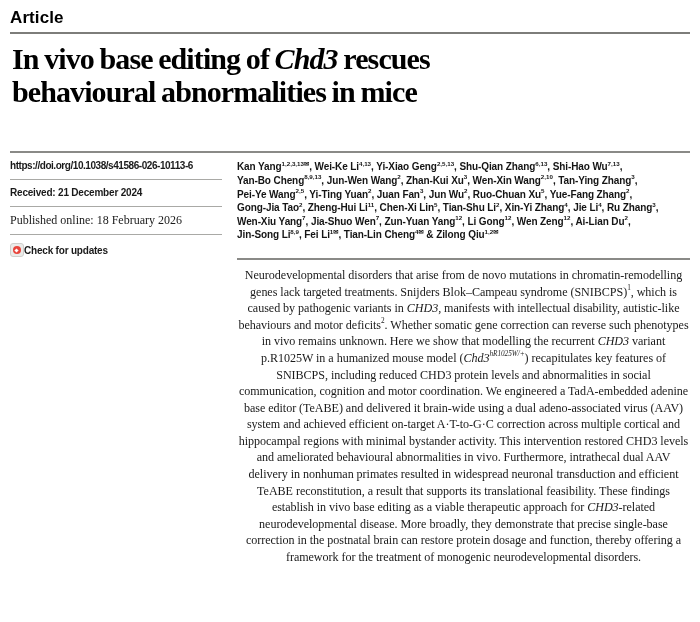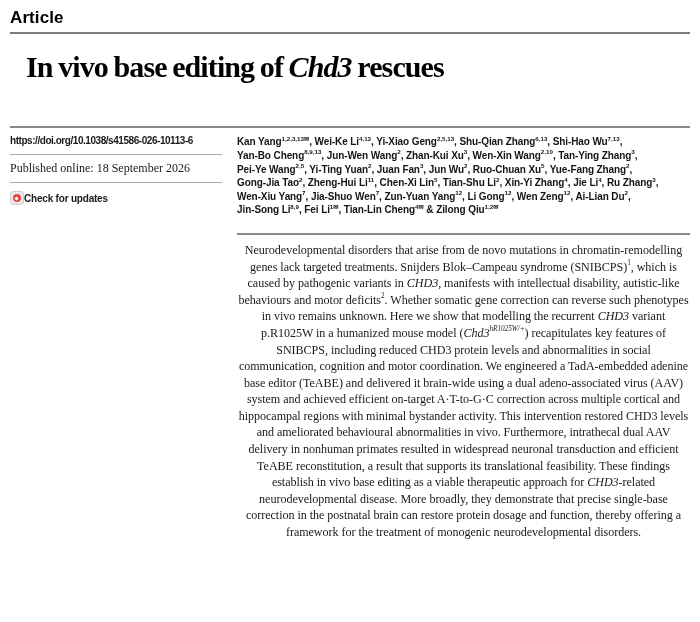--- a/index.html
+++ b/index.html
@@ -7,21 +7,21 @@
   body { width: 700px; height: 622px; overflow: hidden;
          font-family: "Liberation Sans", sans-serif; color: #1a1a1a; }
   .page { width: 700px; height: 442px; padding: 7px 10px 0 10px; }
 
   
   .kicker { font: 700 17px/1.2 "Liberation Sans", sans-serif; color: #000;
             margin: 1px 0 4px 0; letter-spacing: 0.1px; }
   .rule { border: 0; }
   .rule-kicker { height: 2px; background: #7d7d7a; margin: 0 0 8px 0; }
   .title { font: 700 30px/33px "Liberation Serif", serif; color: #000;
-           letter-spacing: -0.9px; word-spacing: -1px; margin: 16px; }
+           letter-spacing: -0.9px; word-spacing: -1px; margin: 2px; }
   .rule-top { height: 2px; background: #8a8a87; margin-top: 43px; }
 
   
   .columns { display: flex; gap: 15px; align-items: flex-start; }
   .meta-col { width: 212px; flex: 0 0 212px; }
   .content-col { flex: 1 1 auto; min-width: 0; }
 
   .meta-row { font: 700 10px/13px "Liberation Sans", sans-serif;
               padding: 6px 0 7px 0; border-bottom: 1px solid #a9a9a6;
               letter-spacing: -0.2px; white-space: nowrap; overflow: hidden; }
@@ -54,30 +54,31 @@
                   vertical-align: super; }
   .it { font-style: italic; }
 </style>
 </head>
 <body>
 
 <div class="page">
 
   <div class="kicker">Article</div>
   <div class="rule rule-kicker"></div>
-  <h1 class="title"><span>In vivo base editing of </span><span class="it">Chd3</span><span> rescues</span><br></h1>
+  <h1 class="title"><span>In vivo base editing of </span><span class="it">Chd3</span><span> rescues</span><br><span>behavioural abnormalities in mice</span></h1>
   <div class="rule rule-top"></div>
 
   <div class="columns">
 
     <aside class="meta-col">
       <div class="meta-row doi">
         <a href="#">https://doi.org/10.1038/s41586-026-10113-6</a>
       </div>
-      <div class="meta-row serif">Published online: 18 September 2026</div>
+      <div class="meta-row">Received: 21 December 2024</div>
+      <div class="meta-row serif">Published online: 18 February 2026</div>
       <div class="meta-row check">
         <span class="crossmark">
             <span class="cm-circle"></span>
           </span>
         <span>Check for updates</span>
       </div>
     </aside>
 
     <main class="content-col">
       <div class="authors"><span>Kan Yang</span><sup>1,2,3,13✉</sup><span>, Wei-Ke Li</span><sup>4,13</sup><span>, Yi-Xiao Geng</span><sup>2,5,13</sup><span>, Shu-Qian Zhang</span><sup>6,13</sup><span>, Shi-Hao Wu</span><sup>7,13</sup><span>,</span><br><span>Yan-Bo Cheng</span><sup>8,9,13</sup><span>, Jun-Wen Wang</span><sup>2</sup><span>, Zhan-Kui Xu</span><sup>3</sup><span>, Wen-Xin Wang</span><sup>2,10</sup><span>, Tan-Ying Zhang</span><sup>3</sup><span>,</span><br><span>Pei-Ye Wang</span><sup>2,5</sup><span>, Yi-Ting Yuan</span><sup>2</sup><span>, Juan Fan</span><sup>3</sup><span>, Jun Wu</span><sup>2</sup><span>, Ruo-Chuan Xu</span><sup>5</sup><span>, Yue-Fang Zhang</span><sup>2</sup><span>,</span><br><span>Gong-Jia Tao</span><sup>2</sup><span>, Zheng-Hui Li</span><sup>11</sup><span>, Chen-Xi Lin</span><sup>5</sup><span>, Tian-Shu Li</span><sup>2</sup><span>, Xin-Yi Zhang</span><sup>4</sup><span>, Jie Li</span><sup>4</sup><span>, Ru Zhang</span><sup>3</sup><span>,</span><br><span>Wen-Xiu Yang</span><sup>7</sup><span>, Jia-Shuo Wen</span><sup>7</sup><span>, Zun-Yuan Yang</span><sup>12</sup><span>, Li Gong</span><sup>12</sup><span>, Wen Zeng</span><sup>12</sup><span>, Ai-Lian Du</span><sup>2</sup><span>,</span><br><span>Jin-Song Li</span><sup>8,9</sup><span>, Fei Li</span><sup>1✉</sup><span>, Tian-Lin Cheng</span><sup>4✉</sup><span> &amp; Zilong Qiu</span><sup>1,2✉</sup></div>

